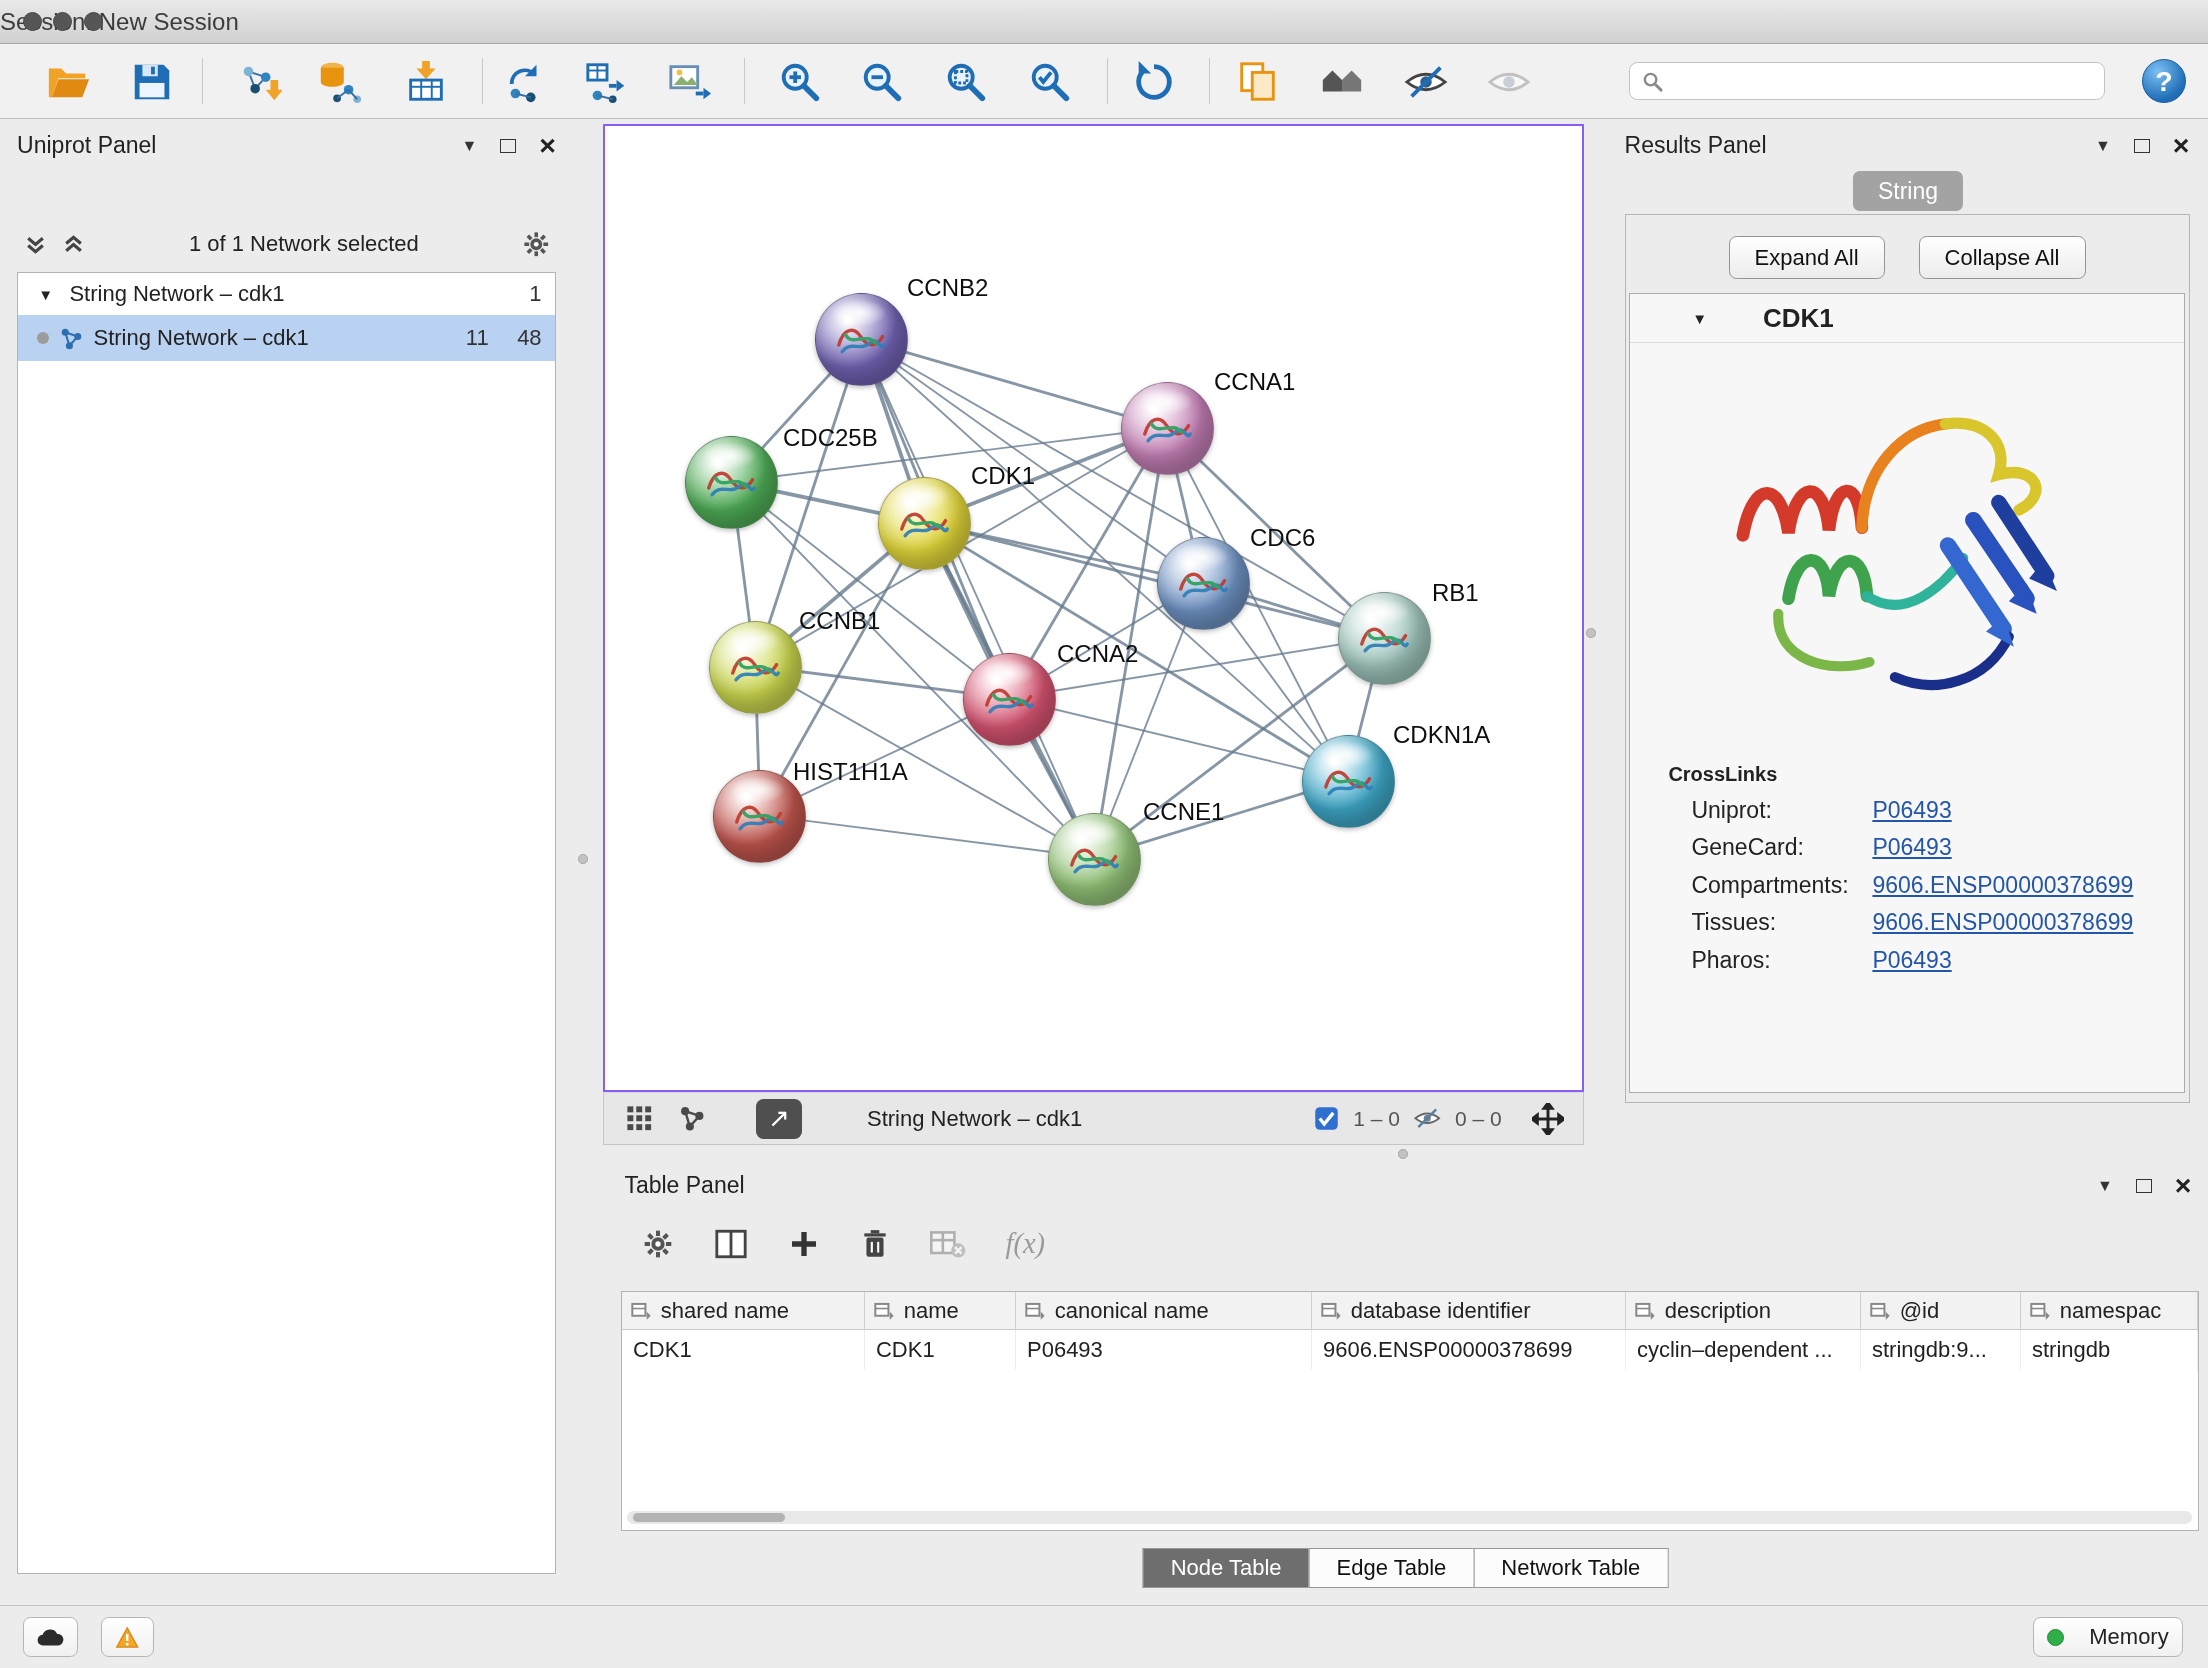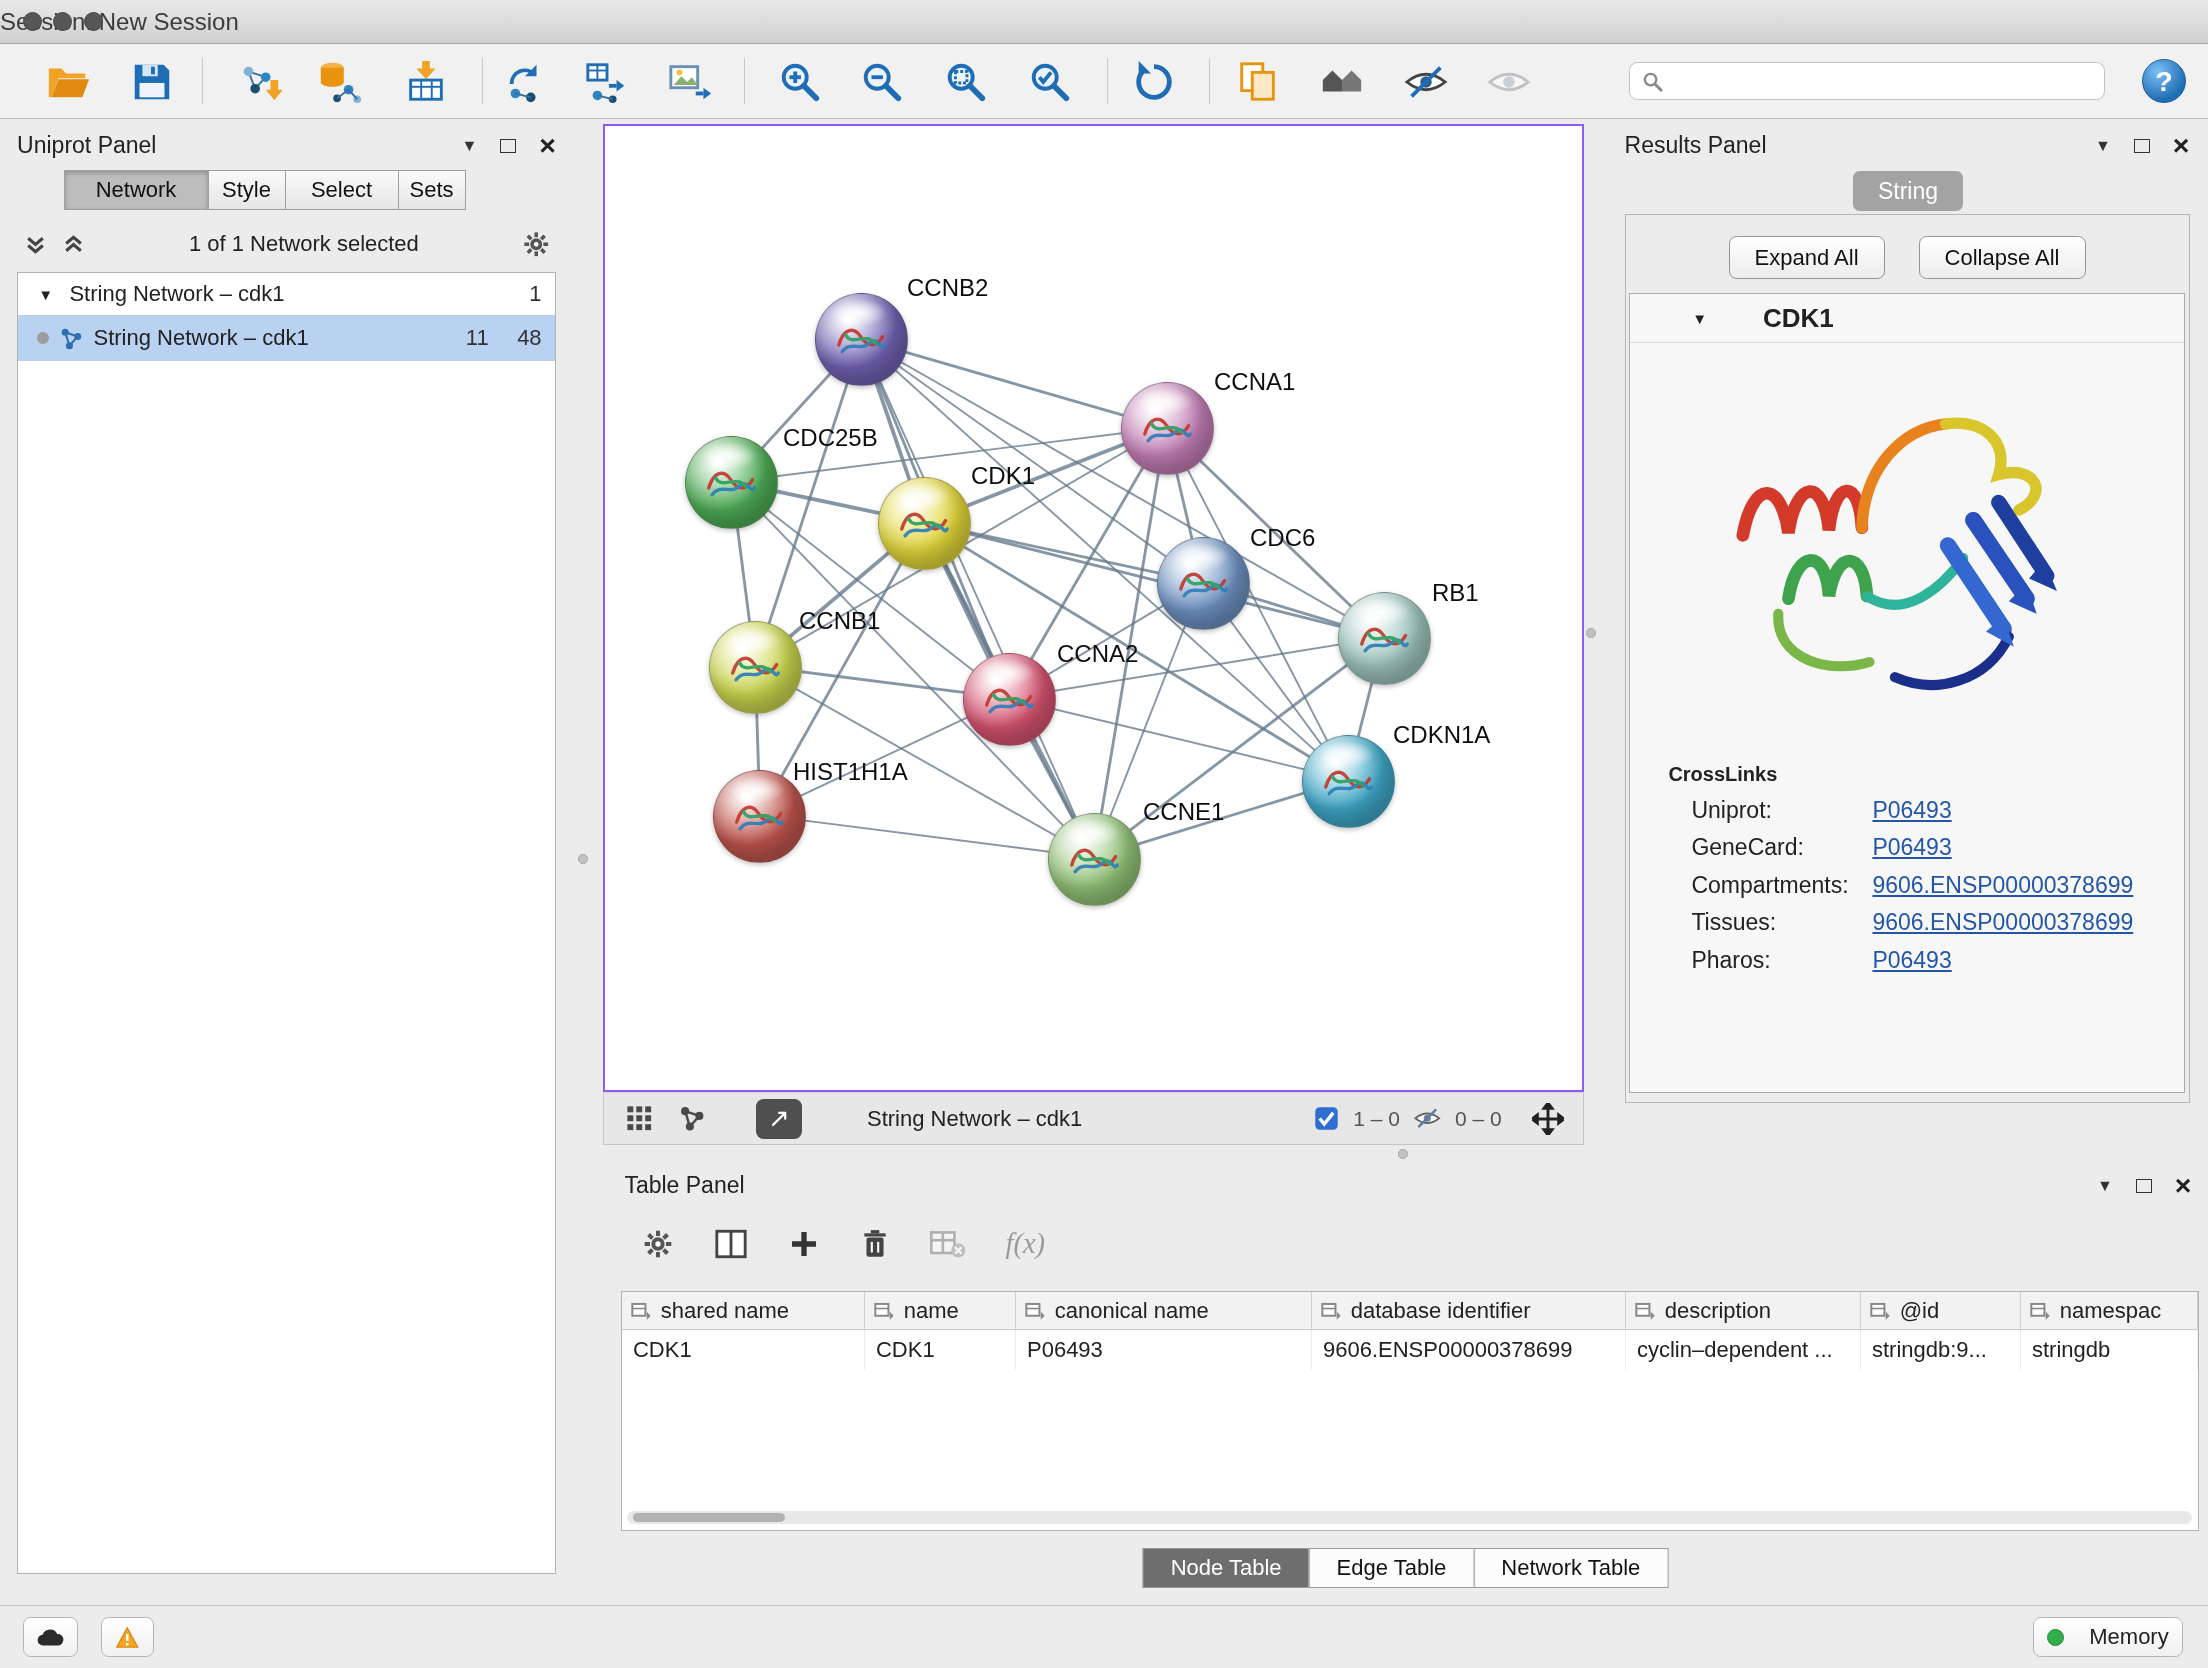--- a/index.html
+++ b/index.html
@@ -275,26 +275,20 @@
   </div>
 
   <div class="cpanel">
     <div class="phead cp-head">
       <span>Uniprot Panel</span>
       <span class="ph-ctrls">
         <span class="ph-dd">▼</span>
         <span class="ph-box"></span>
         <span class="ph-x">×</span>
       </span>
-    </div>
-    <div class="cp-tabs">
-      <div class="cp-tab sel" style="width:145px">Network</div>
-      <div class="cp-tab" style="width:78px">Style</div>
-      <div class="cp-tab" style="width:114px">Select</div>
-      <div class="cp-tab" style="width:68px">Sets</div>
     </div>
     <div class="cp-netrow">
       <svg width="25" height="25" viewBox="0 0 24 24">
           <g stroke="#444" stroke-width="3" fill="none">
             <path d="M5 6l7 6 7-6"></path>
             <path d="M5 13l7 6 7-6"></path>
           </g>
         </svg>
       <svg width="25" height="25" viewBox="0 0 24 24">
           <g stroke="#444" stroke-width="3" fill="none">

